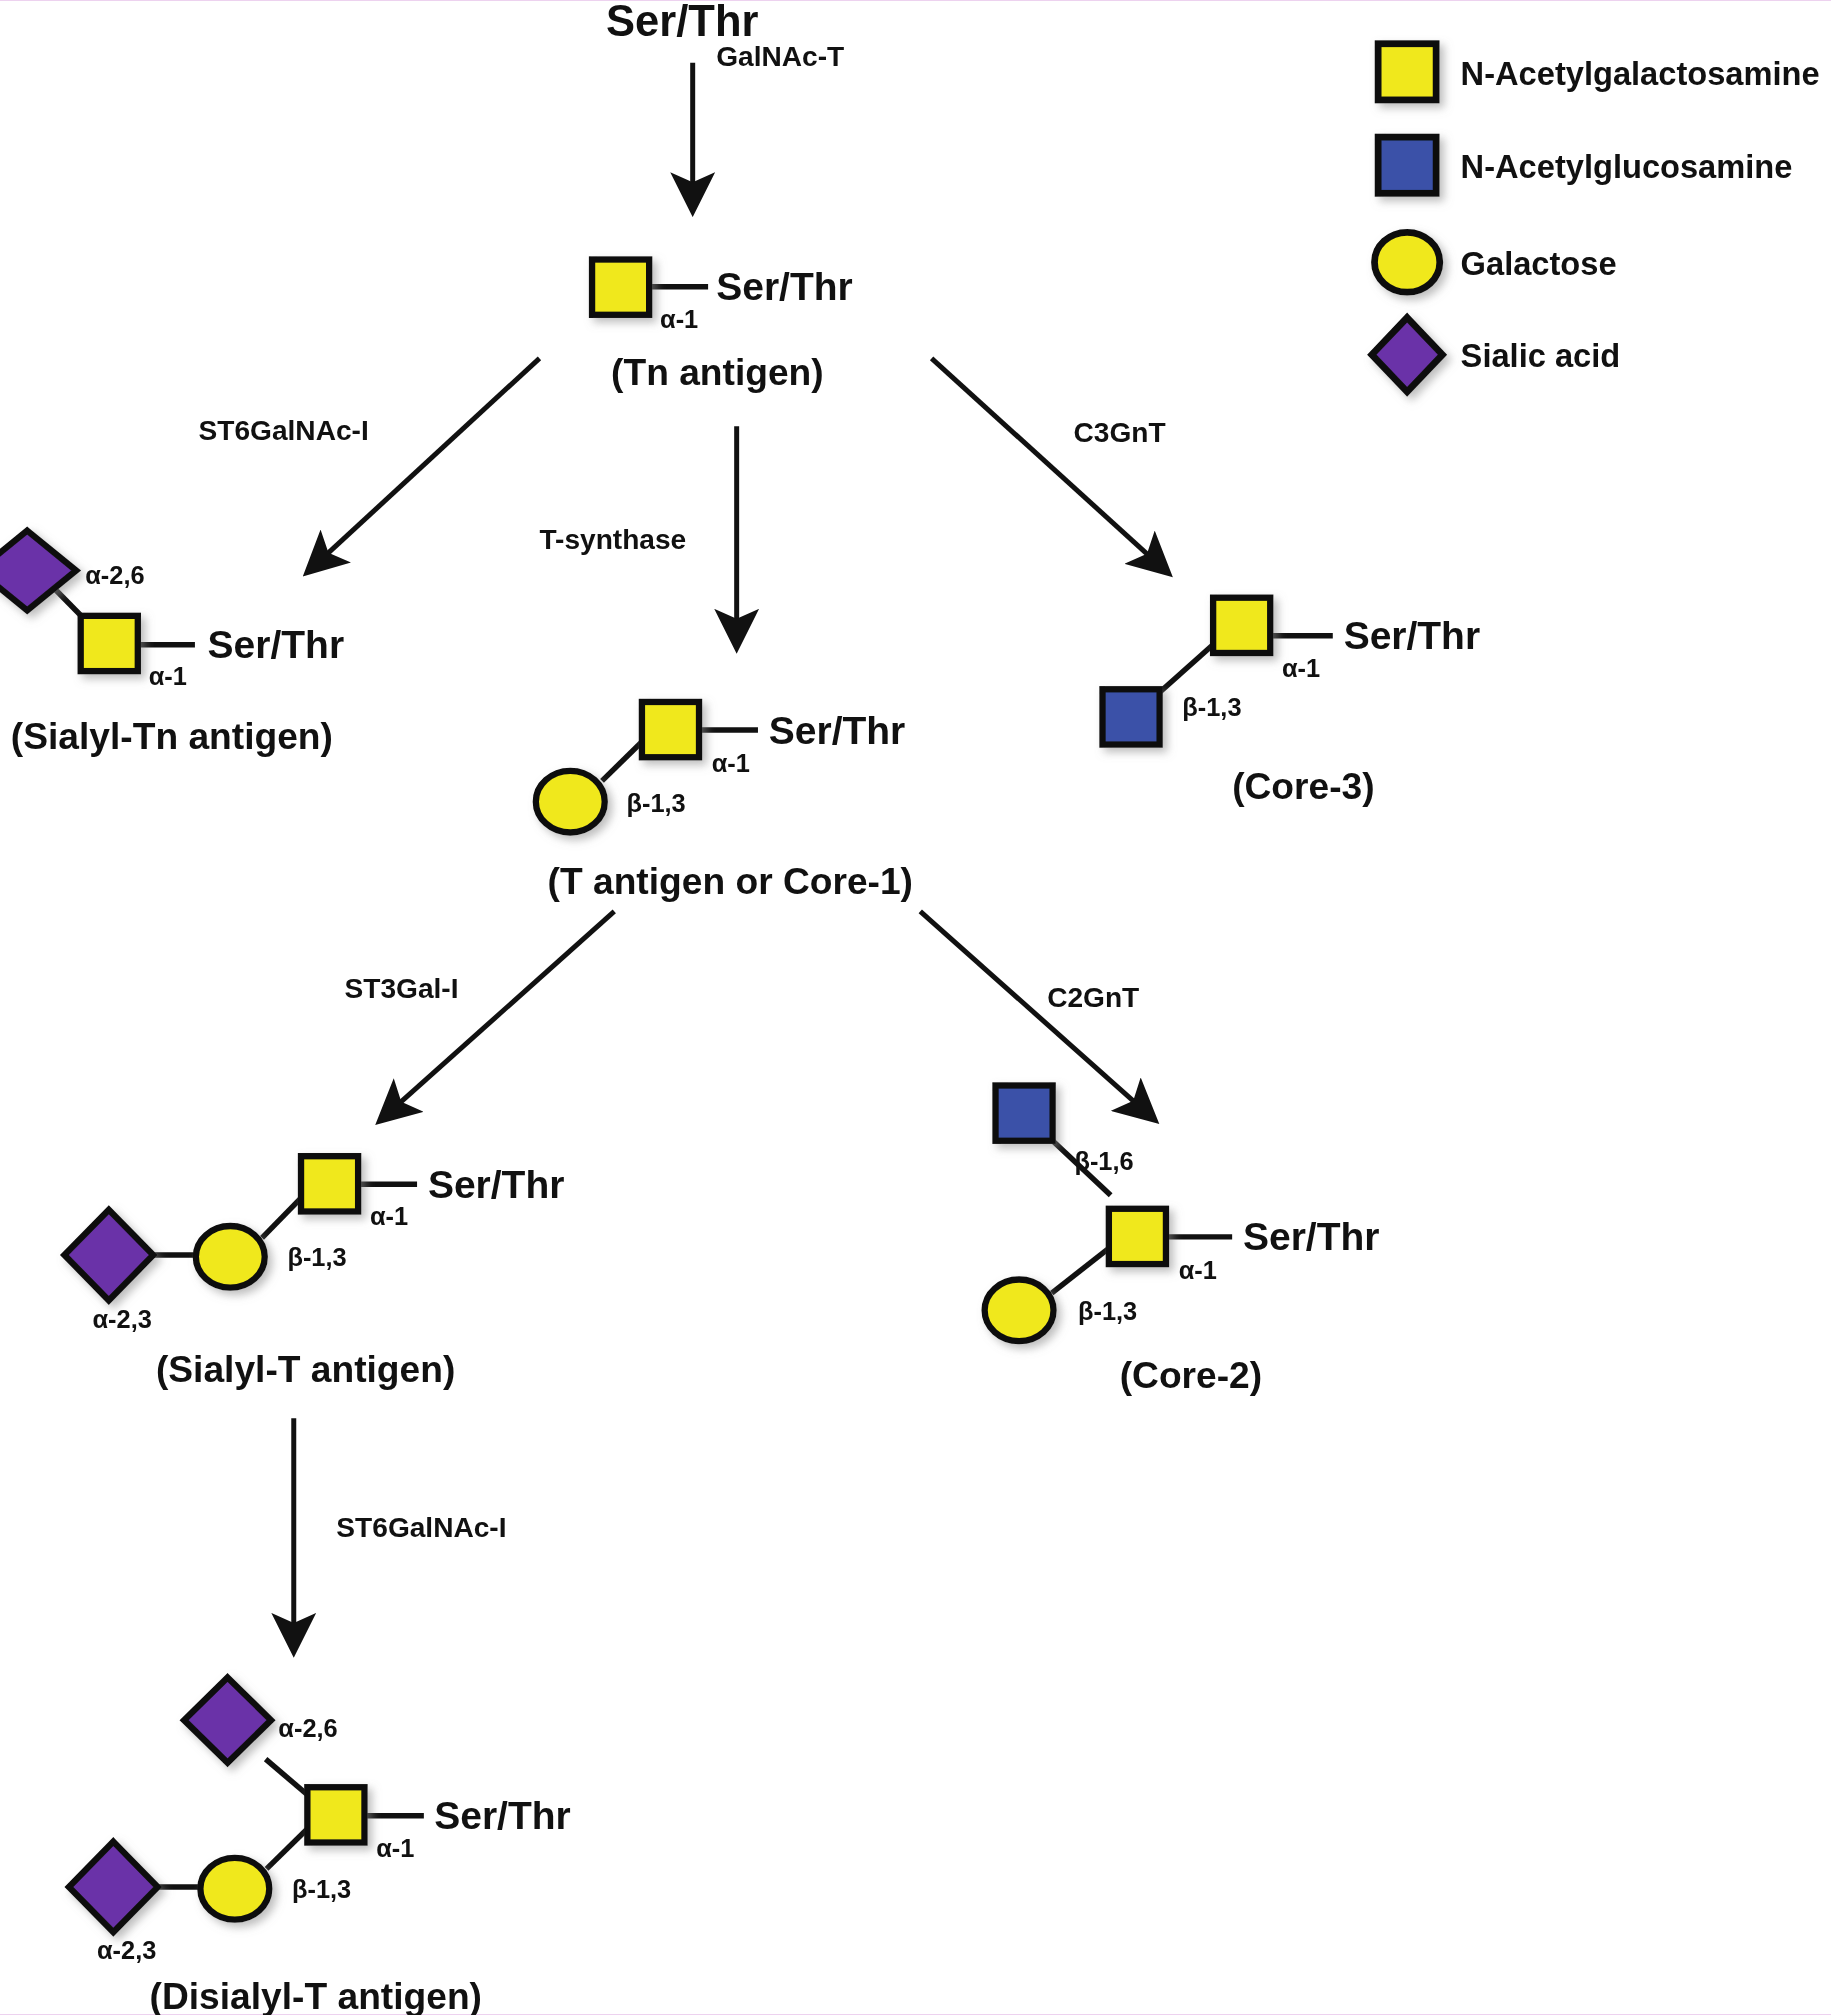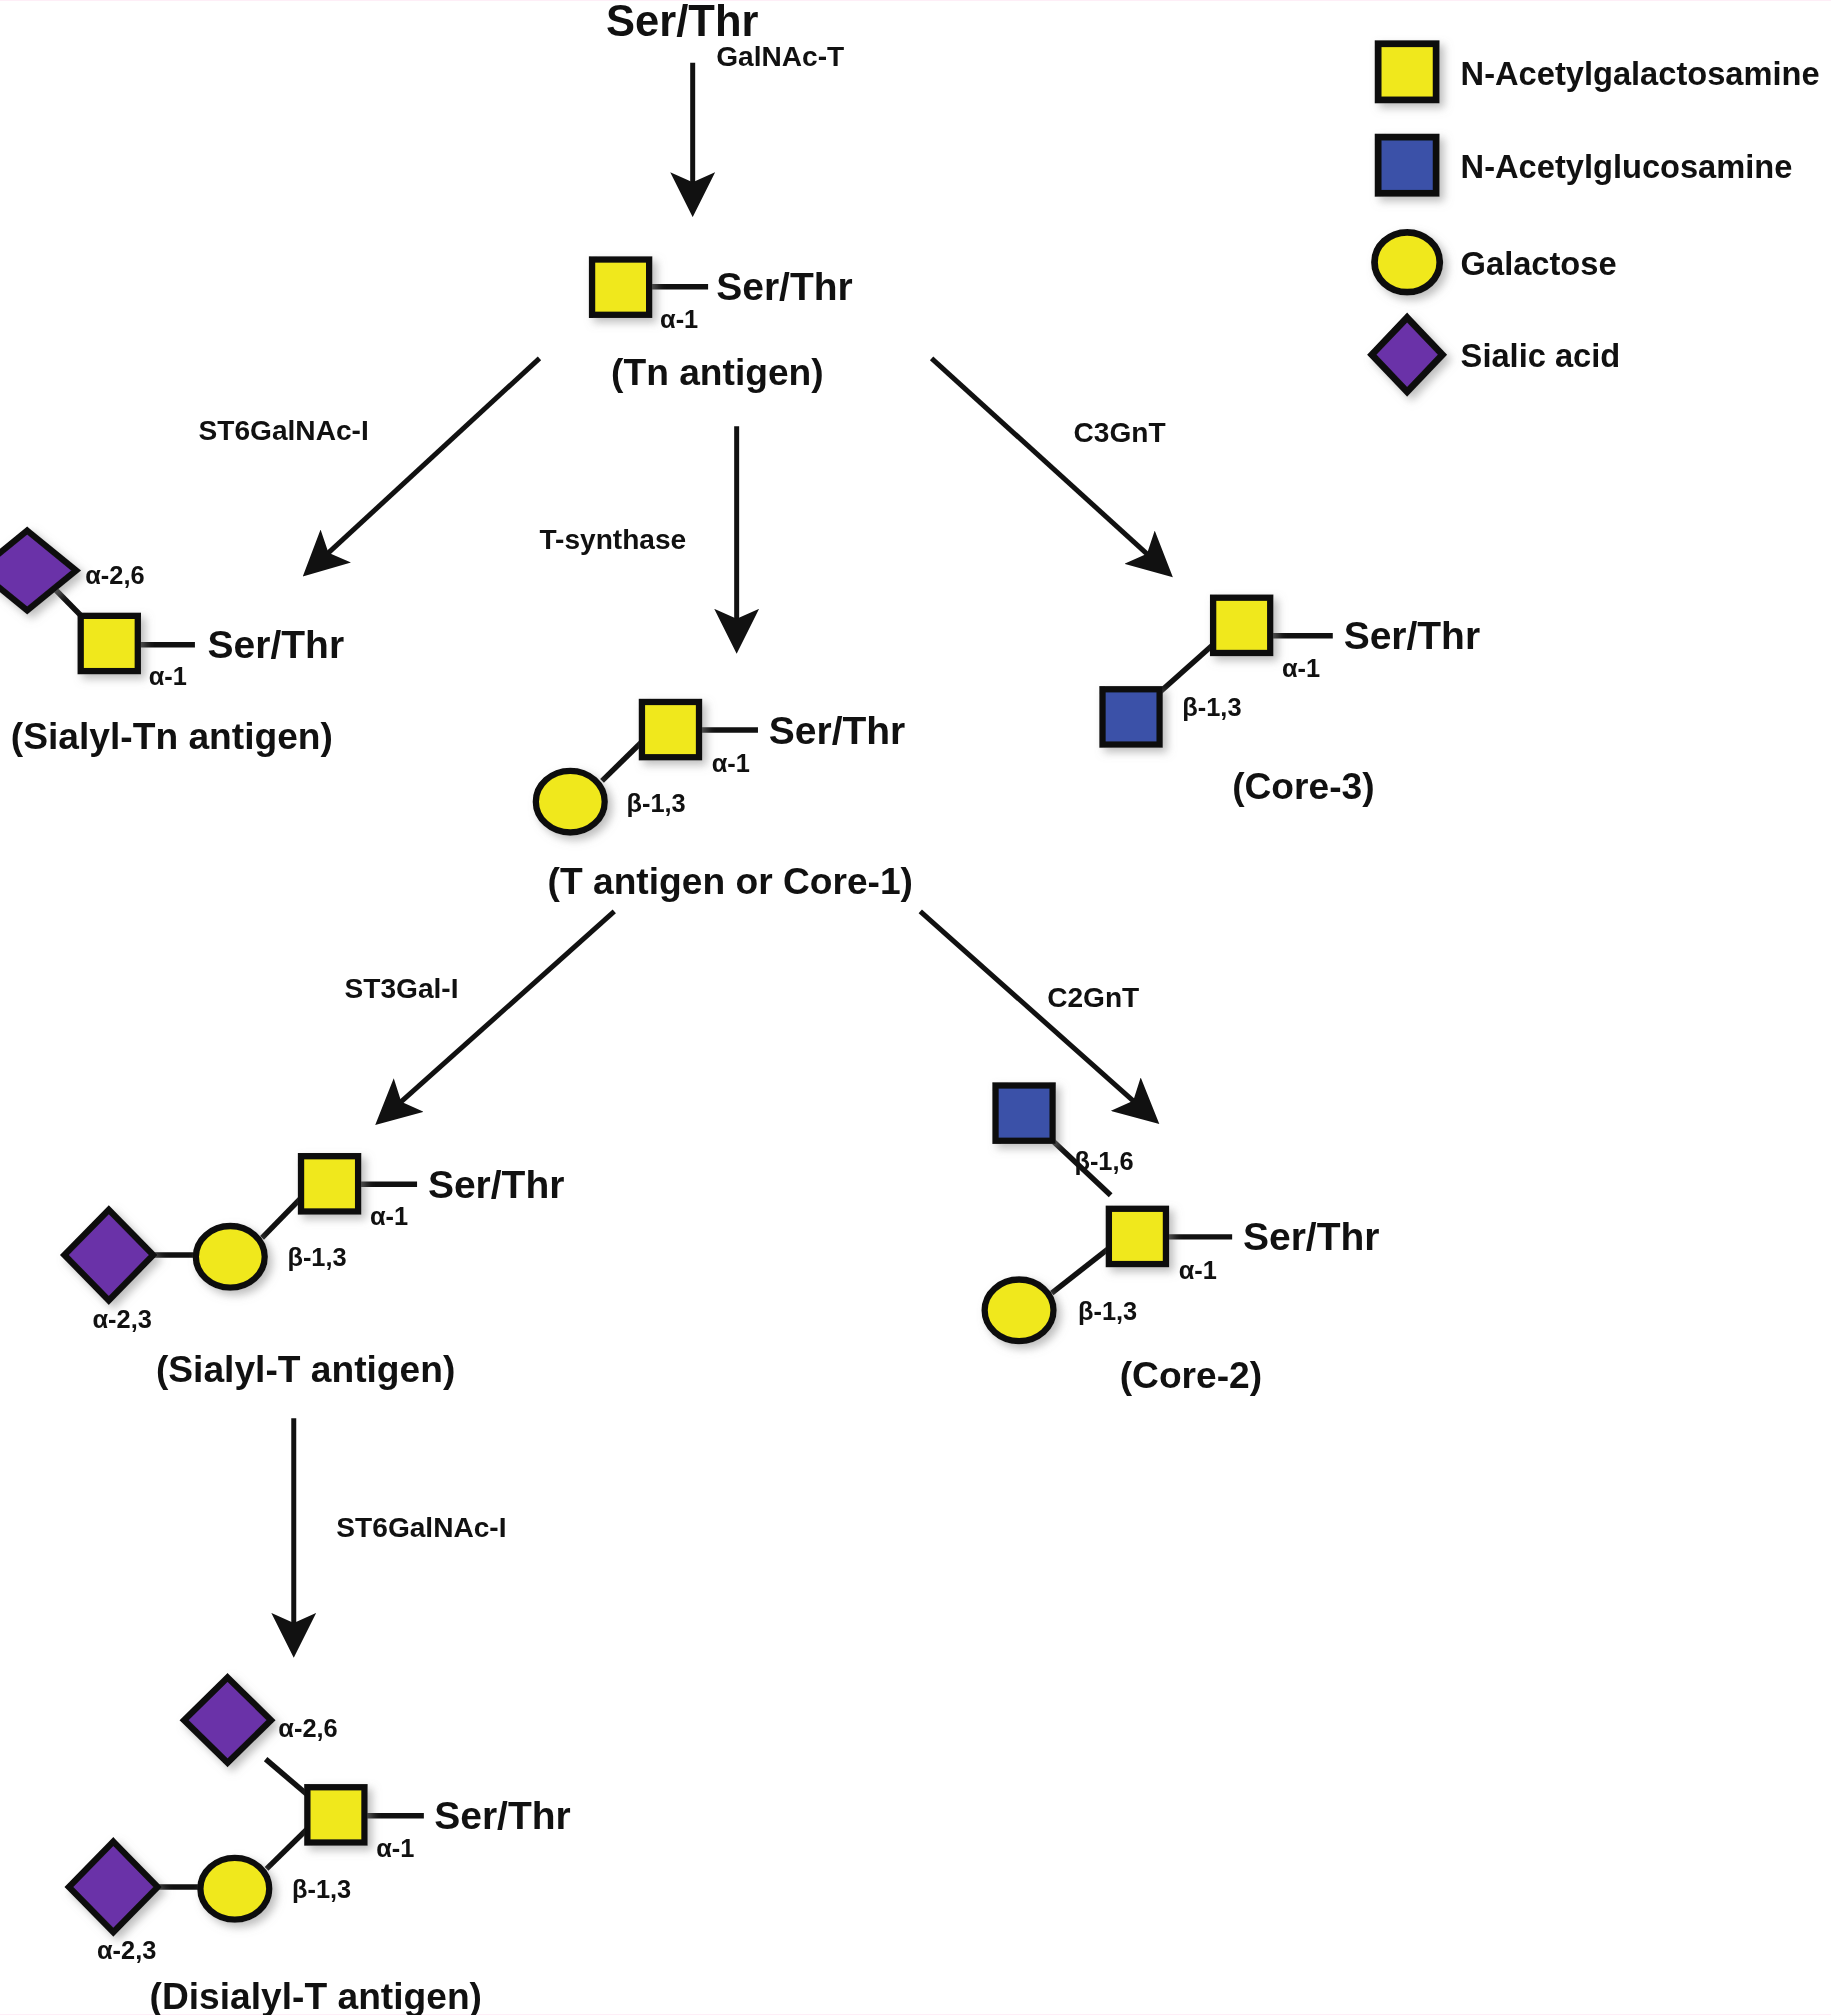--- a/index.html
+++ b/index.html
@@ -1,17 +1,17 @@
 <!DOCTYPE html>
 <html style="font-size:7.3px"><head>
 <meta charset="utf-8">
 <style>
   html,body{margin:0;padding:0;background:#ffffff;}
   body{font-family:"Liberation Sans", sans-serif;}
-  #stage{position:relative;width:1831px;height:2015px;background:#f9a8d4;overflow:hidden;}
+  #stage{position:relative;width:1831px;height:2015px;background:#a21caf;overflow:hidden;}
   svg{display:block;}
   text{font-family:"Liberation Sans", sans-serif;fill:#111111;}
   .serthr{font-weight:bold;font-size:86px;}
   .serthr-big{font-weight:bold;font-size:96px;}
   .antigen{font-weight:bold;font-size:82px;}
   .enzyme{font-weight:bold;font-size:62px;}
   .link{font-weight:bold;font-size:56px;}
   .legend-label{font-weight:bold;font-size:72px;}
 </style>
 </head>

